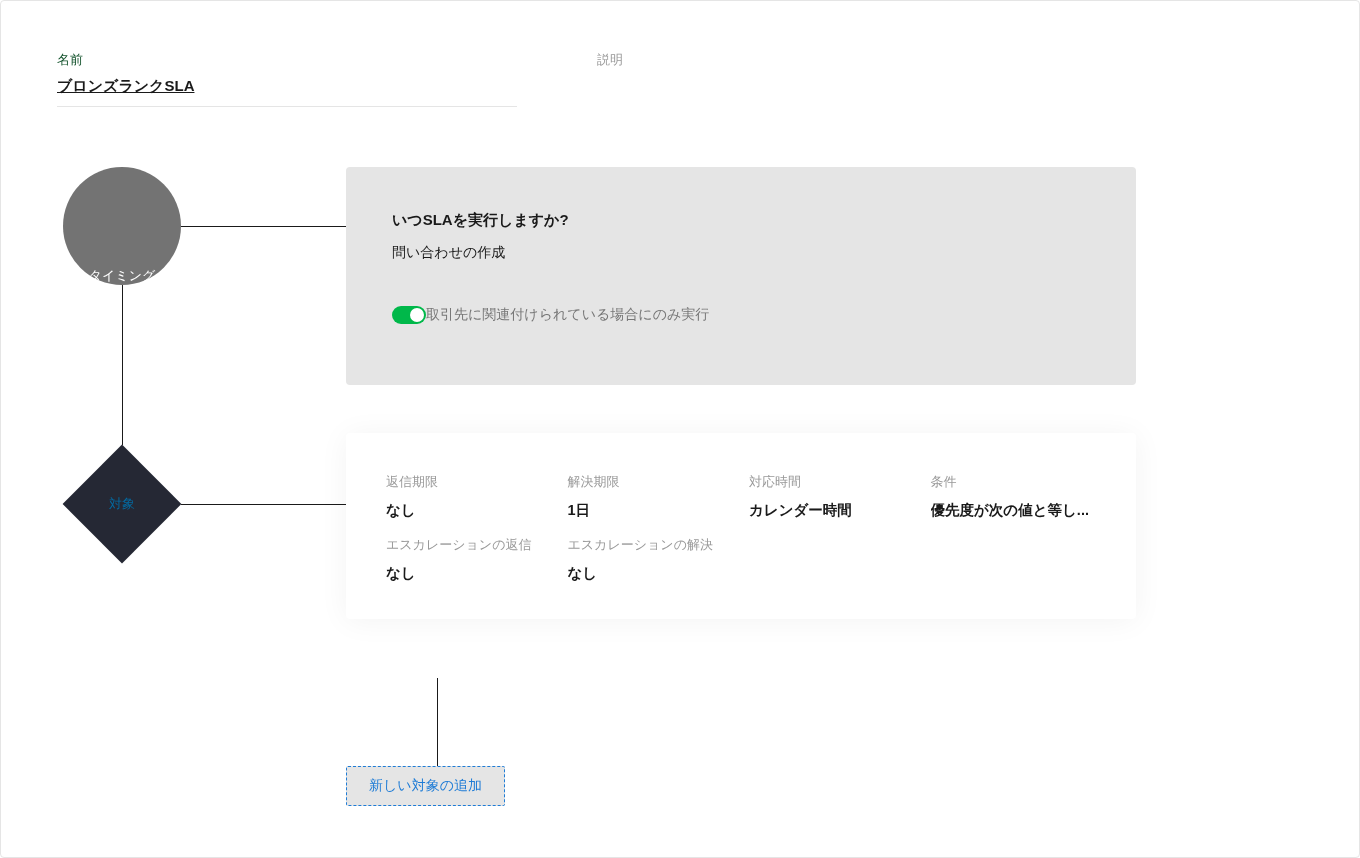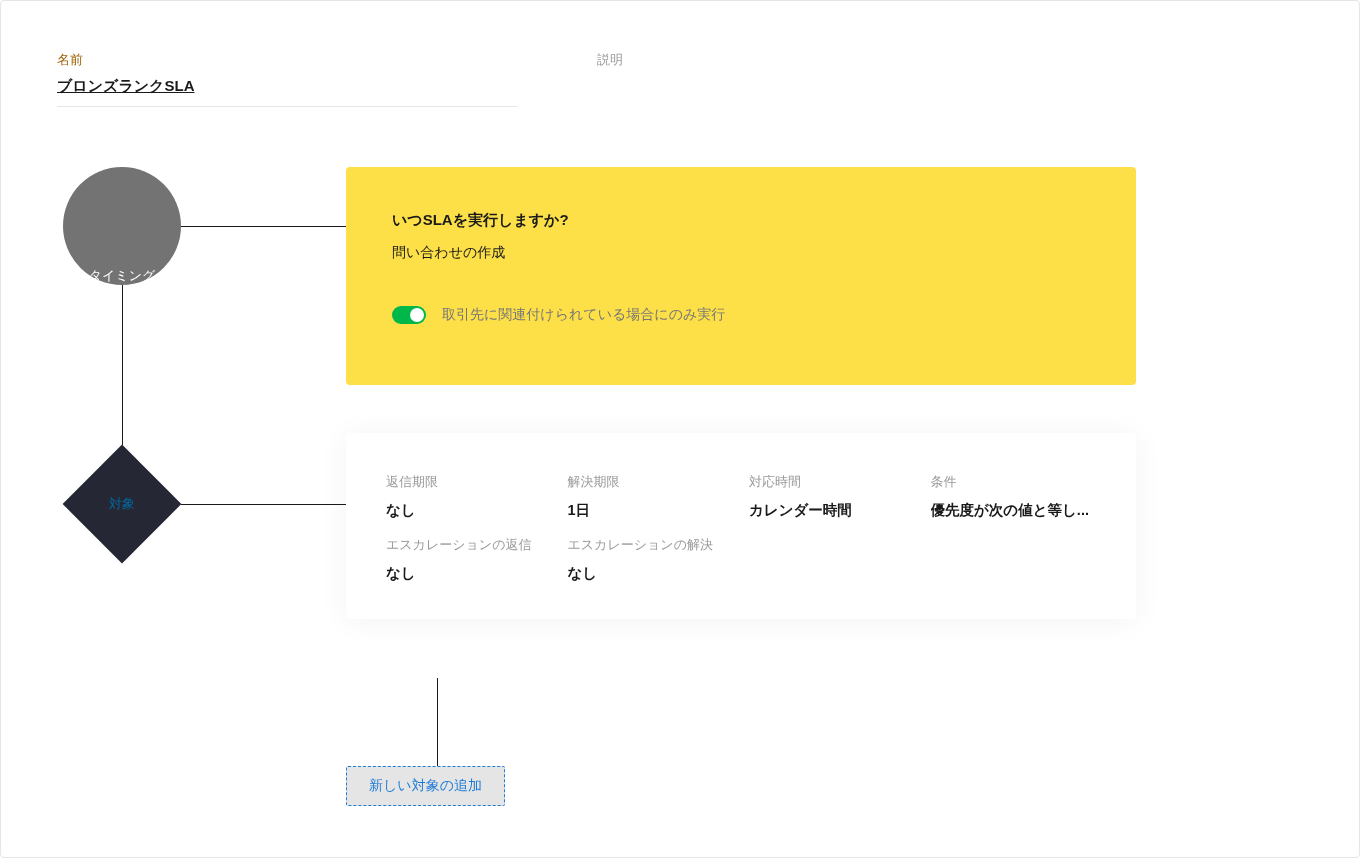--- a/index.html
+++ b/index.html
@@ -27,21 +27,21 @@
       flex: 0 0 auto;
       width: 460px;
     }
     .field-label {
       font-size: 13px;
       color: #999999;
       margin-bottom: 8px;
       font-weight: 400;
     }
     .field-label.required {
-      color: #a16207;
+      color: #14532d;
     }
     .field-value {
       font-size: 15px;
       color: #1a1a1a;
       font-weight: 600;
       padding-bottom: 10px;
       border-bottom: 1px solid #e5e5e5;
       white-space: nowrap;
       overflow: hidden;
       text-overflow: ellipsis;
@@ -115,21 +115,21 @@
       position: absolute;
       left: 180px;
       top: 337px;
       width: 165px;
       height: 1px;
       background: #1a1a1a;
     }
     
     .card {
       position: absolute;
-      background: #fde047;
+      background: #e5e5e5;
       border-radius: 4px;
     }
     .card-timing {
       left: 345px;
       top: 0px;
       width: 790px;
       height: 218px;
       padding: 44px 46px;
     }
     .card-timing .title {
@@ -141,21 +141,20 @@
     .card-timing .value {
       font-size: 14px;
       color: #1a1a1a;
       font-weight: 500;
       margin-top: 8px;
     }
     .toggle-row {
       display: flex;
       align-items: center;
       margin-top: 44px;
-      gap: 16px;
     }
     .toggle {
       width: 34px;
       height: 18px;
       background: #00b84a;
       border-radius: 9px;
       position: relative;
       cursor: pointer;
     }
     .toggle-knob {

